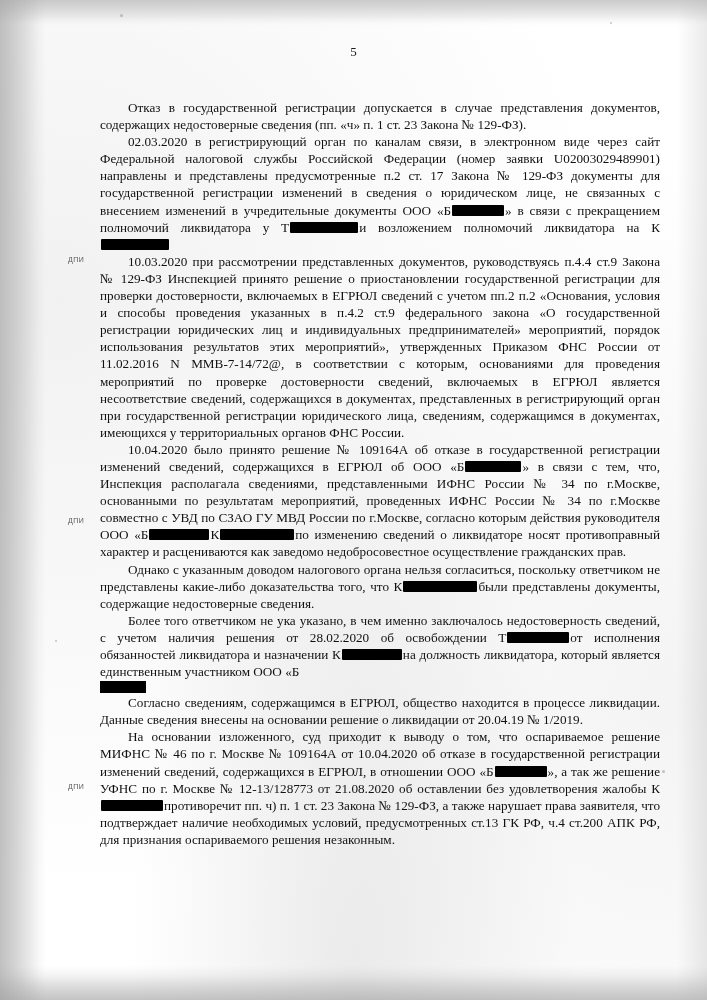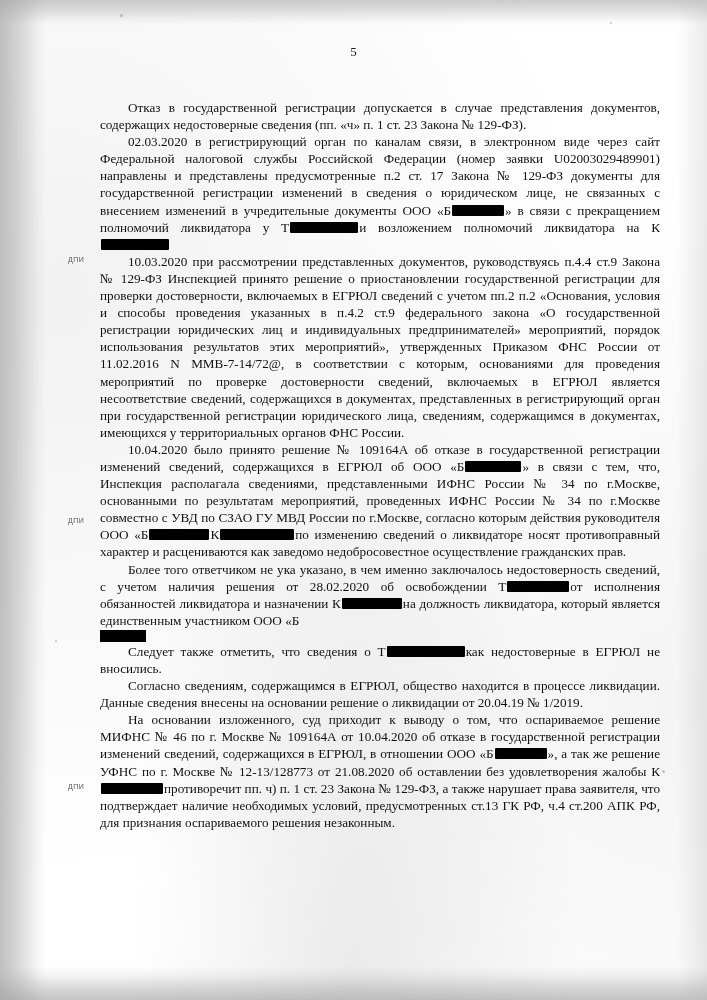--- a/index.html
+++ b/index.html
@@ -138,28 +138,28 @@
     </p>
 
     <p class="para">
       <span>10.03.2020 при рассмотрении представленных документов, руководствуясь п.4.4 ст.9 Закона № 129-ФЗ Инспекцией принято решение о приостановлении государственной регистрации для проверки достоверности, включаемых в ЕГРЮЛ сведений с учетом пп.2 п.2 «Основания, условия и способы проведения указанных в п.4.2 ст.9 федерального закона «О государственной регистрации юридических лиц и индивидуальных предпринимателей» мероприятий, порядок использования результатов этих мероприятий», утвержденных Приказом ФНС России от 11.02.2016 N ММВ-7-14/72@, в соответствии с которым, основаниями для проведения мероприятий по проверке достоверности сведений, включаемых в ЕГРЮЛ является несоответствие сведений, содержащихся в документах, представленных в регистрирующий орган при государственной регистрации юридического лица, сведениям, содержащимся в документах, имеющихся у территориальных органов ФНС России.</span>
     </p>
 
     <p class="para">
       <span>10.04.2020 было принято решение № 109164А об отказе в государственной регистрации изменений сведений, содержащихся в ЕГРЮЛ об ООО «Б</span><span class="rd" style="width:56px"></span><span>» в связи с тем, что, Инспекция располагала сведениями, представленными ИФНС России № 34 по г.Москве, основанными по результатам мероприятий, проведенных ИФНС России № 34 по г.Москве совместно с УВД по СЗАО ГУ МВД России по г.Москве, согласно которым действия руководителя ООО «Б</span><span class="rd" style="width:60px"></span><span>К</span><span class="rd" style="width:74px"></span><span>по изменению сведений о ликвидаторе носят противоправный характер и расцениваются как заведомо недобросовестное осуществление гражданских прав.</span>
     </p>
 
+    <p class="para">
+      <span>Однако с указанным доводом налогового органа нельзя согласиться, поскольку ответчиком не представлены какие-либо доказательства того, что К</span><span class="rd" style="width:74px"></span><span>были представлены документы, содержащие недостоверные сведения.</span>
+    </p>
 
     <p class="para">
       <span>Более того ответчиком не ука указано, в чем именно заключалось недостоверность сведений, с учетом наличия решения от 28.02.2020 об освобождении Т</span><span class="rd" style="width:62px"></span><span>от исполнения обязанностей ликвидатора и назначении К</span><span class="rd" style="width:60px"></span><span>на должность ликвидатора, который является единственным участником ООО «Б</span><span class="blockbar" style="width:46px"></span>
     </p>
 
-    <p class="para">
-      <span>Следует также отметить, что сведения о Т</span><span class="rd" style="width:78px"></span><span>как недостоверные в ЕГРЮЛ не вносились.</span>
-    </p>
 
     <p class="para">
       <span>Согласно сведениям, содержащимся в ЕГРЮЛ, общество находится в процессе ликвидации. Данные сведения внесены на основании решение о ликвидации от 20.04.19 № 1/2019.</span>
     </p>
 
     <p class="para">
       <span>На основании изложенного, суд приходит к выводу о том, что оспариваемое решение МИФНС № 46 по г. Москве № 109164А от 10.04.2020 об отказе в государственной регистрации изменений сведений, содержащихся в ЕГРЮЛ, в отношении ООО «Б</span><span class="rd" style="width:52px"></span><span>», а так же решение УФНС по г. Москве № 12-13/128773 от 21.08.2020 об оставлении без удовлетворения жалобы К</span><span class="rd" style="width:62px"></span><span>противоречит пп. ч) п. 1 ст. 23 Закона № 129-ФЗ, а также нарушает права заявителя, что подтверждает наличие необходимых условий, предусмотренных ст.13 ГК РФ, ч.4 ст.200 АПК РФ, для признания оспариваемого решения незаконным.</span>
     </p>
 
   </div>

